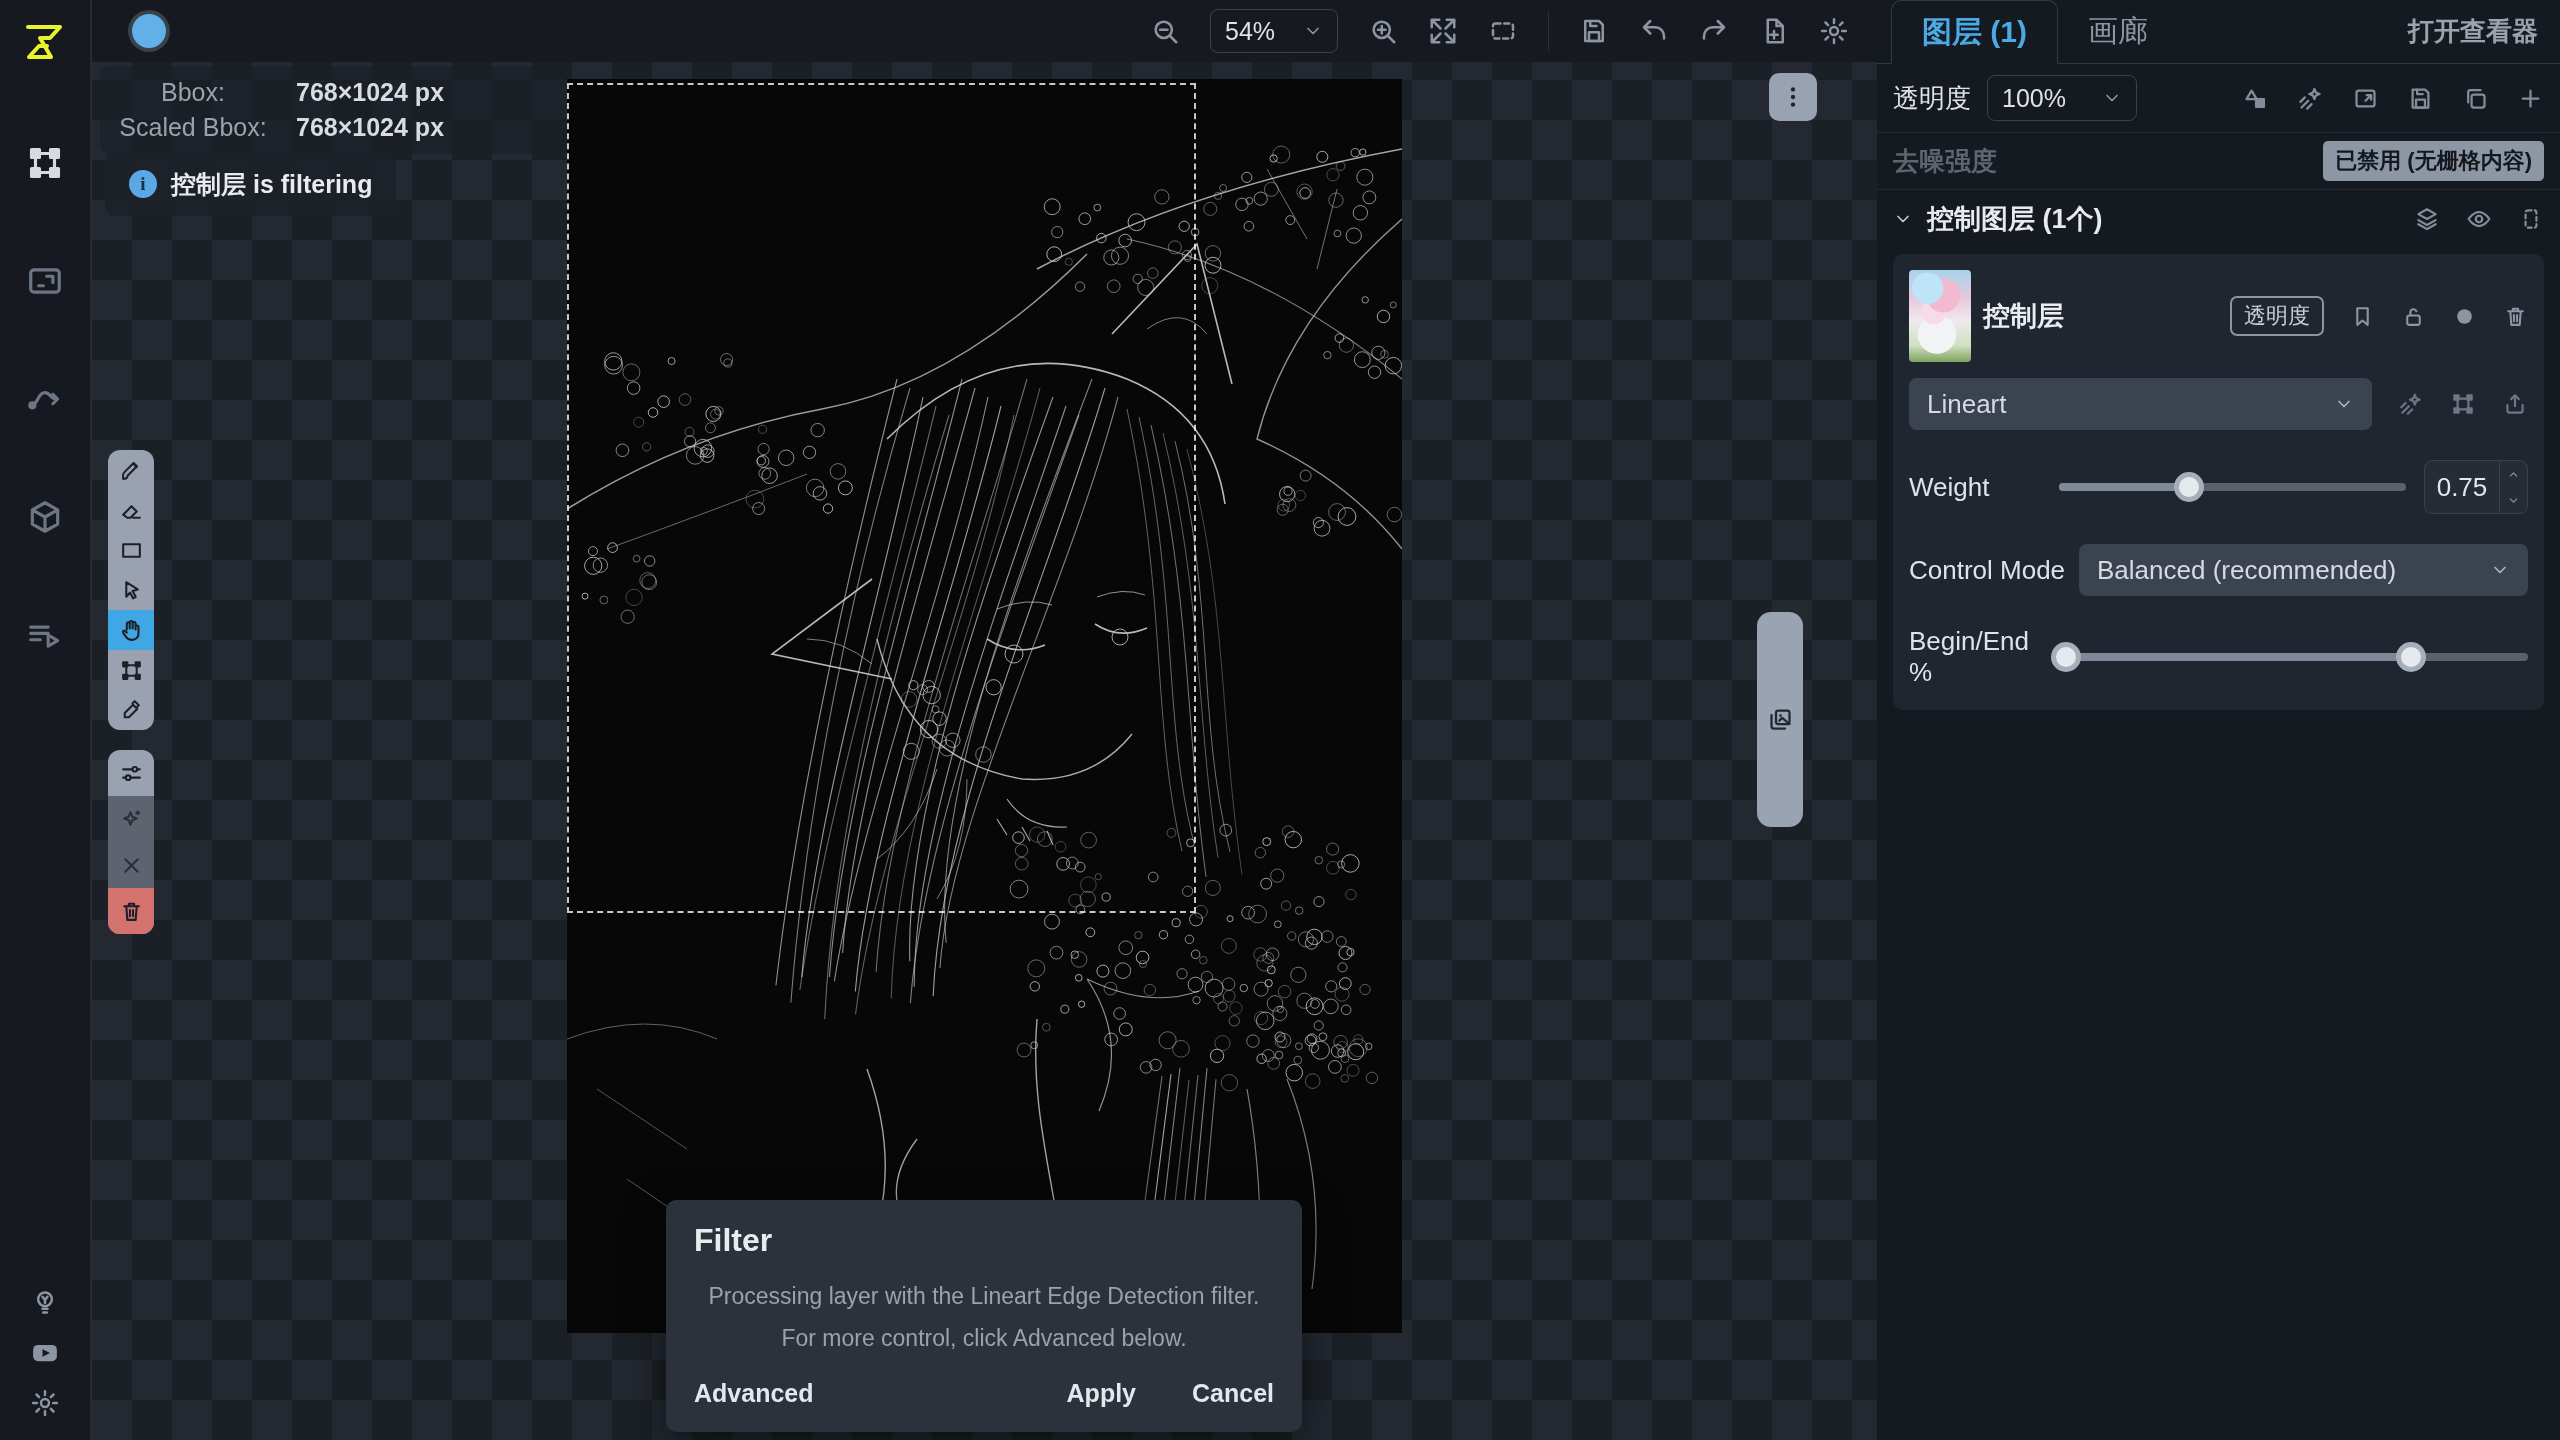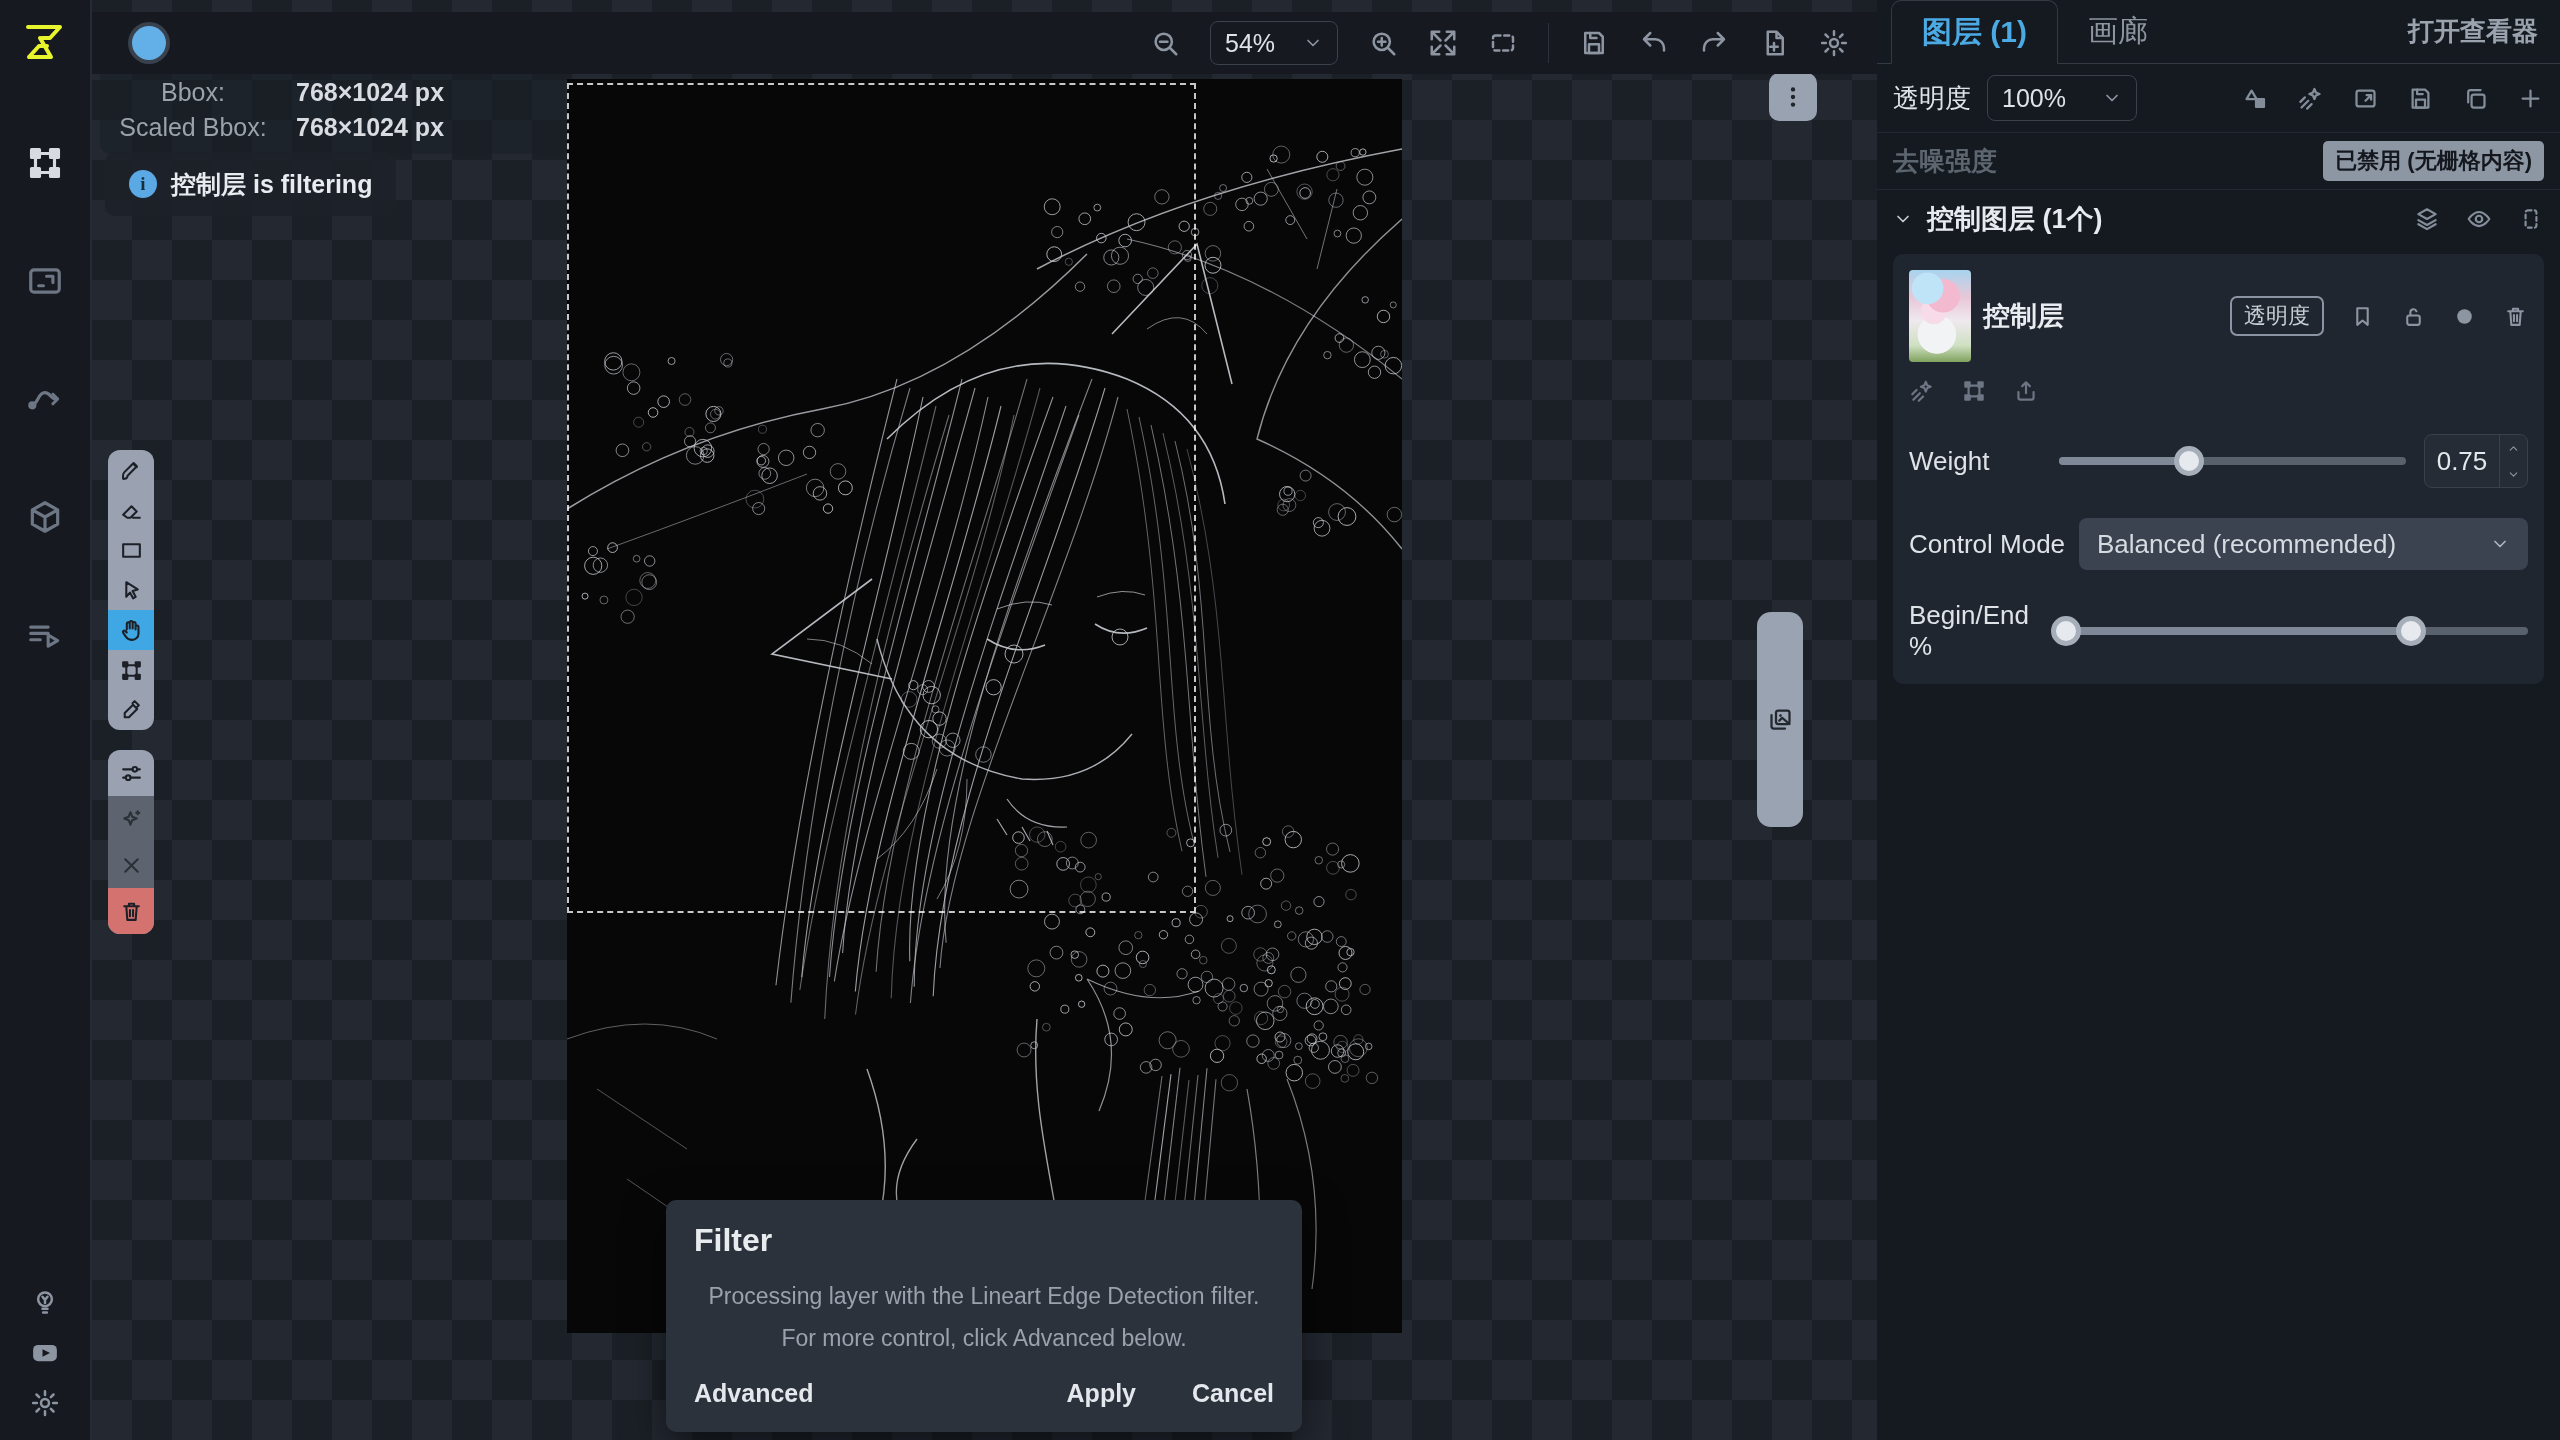--- a/index.html
+++ b/index.html
@@ -27,21 +27,21 @@
   .rail-bottom{margin-top:auto;margin-bottom:22px;display:flex;flex-direction:column;gap:20px;align-items:center;}
   .rail-bottom .rail-btn{font-size:30px;color:var(--icon);}
 
   
   .canvas-col{position:relative;flex:1;height:100%;overflow:hidden;
     background-color:#1b2026;
     background-image:
       linear-gradient(45deg,#232831 25%,transparent 25%,transparent 75%,#232831 75%),
       linear-gradient(45deg,#232831 25%,transparent 25%,transparent 75%,#232831 75%);
     background-size:80px 80px;background-position:0 0,40px 40px;}
-  .topbar{position:absolute;top:12px;left:0;right:0;height:62px;background:var(--bg);
+  .topbar{position:absolute;top:0;left:0;right:0;height:62px;background:var(--bg);
     display:flex;align-items:center;z-index:4;padding:0 28px;}
   .status-dot{width:34px;height:34px;border-radius:50%;background:#63b0e8;
     box-shadow:0 0 0 4px #39414d;margin-left:12px;}
   .topbar-right{margin-left:auto;display:flex;align-items:center;gap:30px;color:var(--icon);}
   .tb-btn{font-size:30px;color:var(--icon);}
   .zoom-select{display:flex;align-items:center;justify-content:space-between;width:128px;height:44px;
     border:1px solid #3a424c;border-radius:8px;padding:0 14px;color:#dfe3e8;font-size:25px;}
   .zoom-select .chev{font-size:20px;color:var(--icon);}
   .tb-divider{width:1px;height:40px;background:#2c323b;}
 
@@ -1019,20 +1019,28 @@
               </svg>
             </button>
           <button>
               <svg class="ic">
                 <use href="#i-trash"></use>
               </svg>
             </button>
         </div>
       </div>
       <div class="lc-row2">
+        <div class="select">
+          <span>Lineart</span>
+          <span class="chev">
+              <svg class="ic">
+                <use href="#i-chev-down"></use>
+              </svg>
+            </span>
+        </div>
         <div class="icon-strip">
           <button>
               <svg class="ic">
                 <use href="#i-star-shoot"></use>
               </svg>
             </button>
           <button>
               <svg class="ic">
                 <use href="#i-move"></use>
               </svg>

